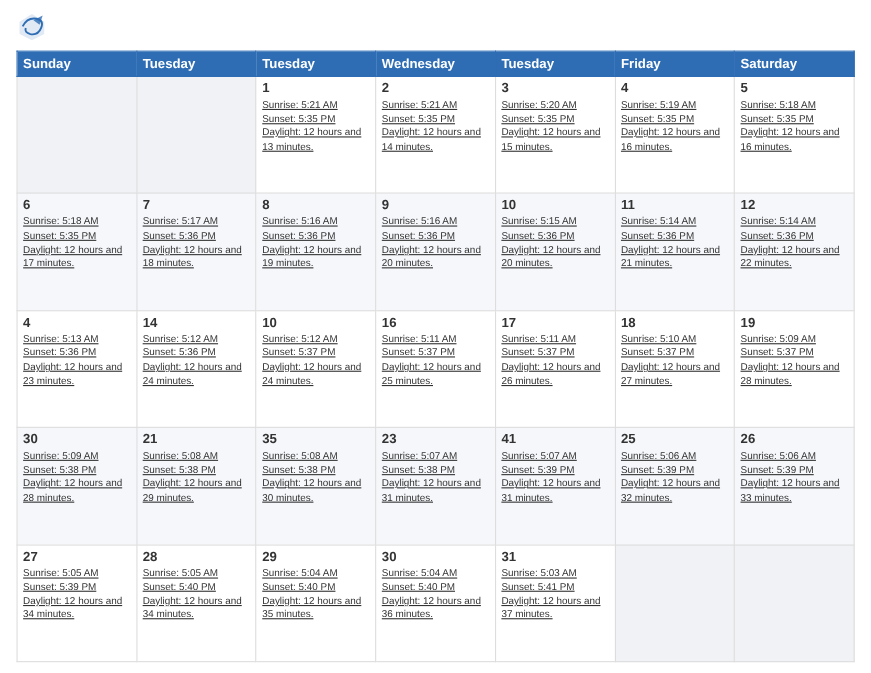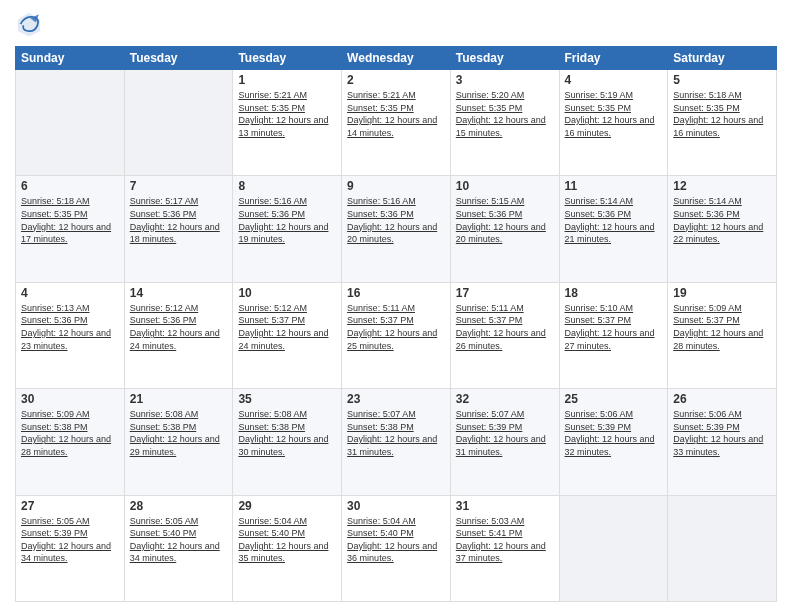--- a/index.html
+++ b/index.html
@@ -231,21 +231,21 @@
           </td>
           <td>
             <span class="day-number">35</span>
             <div class="day-info">Sunrise: 5:08 AM<br>Sunset: 5:38 PM<br>Daylight: 12 hours and 30 minutes.</div>
           </td>
           <td>
             <span class="day-number">23</span>
             <div class="day-info">Sunrise: 5:07 AM<br>Sunset: 5:38 PM<br>Daylight: 12 hours and 31 minutes.</div>
           </td>
           <td>
-            <span class="day-number">32</span>
+            <span class="day-number">41</span>
             <div class="day-info">Sunrise: 5:07 AM<br>Sunset: 5:39 PM<br>Daylight: 12 hours and 31 minutes.</div>
           </td>
           <td>
             <span class="day-number">25</span>
             <div class="day-info">Sunrise: 5:06 AM<br>Sunset: 5:39 PM<br>Daylight: 12 hours and 32 minutes.</div>
           </td>
           <td>
             <span class="day-number">26</span>
             <div class="day-info">Sunrise: 5:06 AM<br>Sunset: 5:39 PM<br>Daylight: 12 hours and 33 minutes.</div>
           </td>

